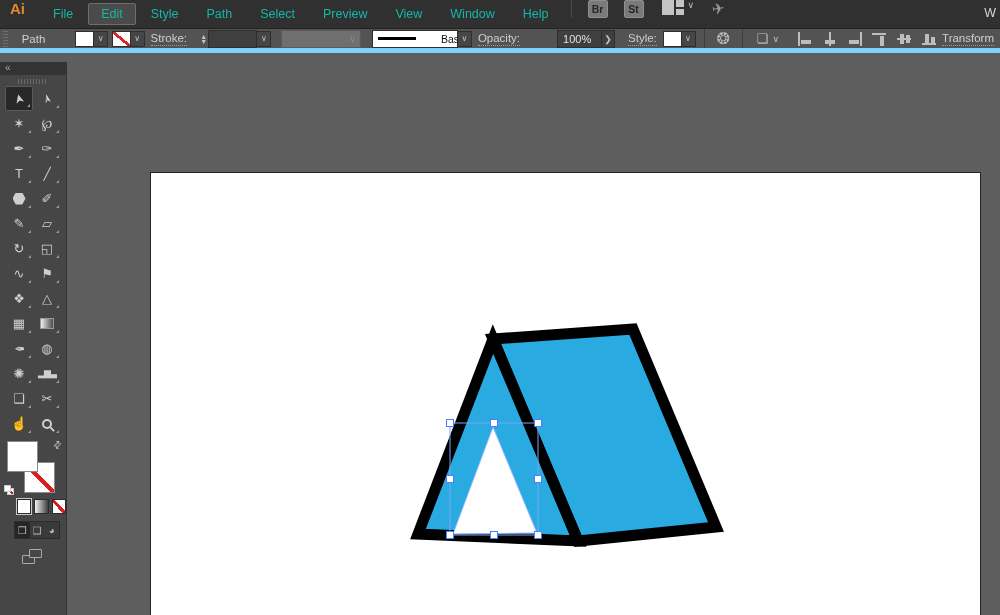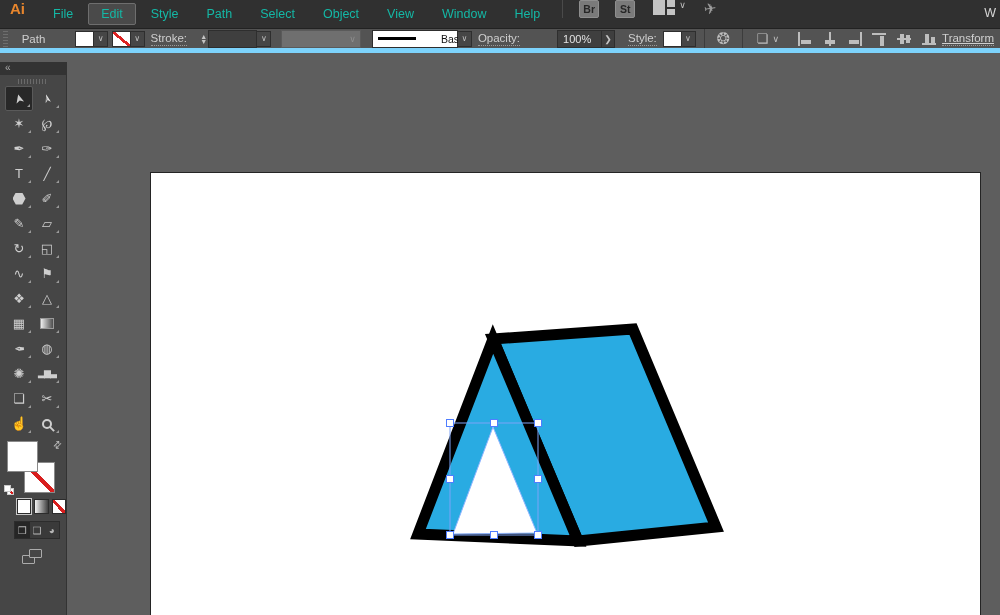--- a/index.html
+++ b/index.html
@@ -61,21 +61,21 @@
   .next-btn { width:13px; height:18px; background:#3F3F3F; border:1px solid #2E2E2E; border-left:none;
               color:#C4C4C4; font-size:9px; display:flex; align-items:center; justify-content:center; }
   .next-btn::before { content:"❯"; }
   .cb-sep { width:1px; height:22px; background:#3C3C3C; margin:0 8px; }
   .wheel-icon { color:#BDBDBD; font-size:16px; margin:0 4px; }
   .wheel-icon::before { content:"❂"; }
   .doc-icon { color:#BDBDBD; font-size:13px; margin-left:6px; }
   .doc-icon::before { content:"❏"; }
   .align-group { display:flex; align-items:center; gap:9px; margin-left:14px; }
   .align-group svg { display:block; }
-  .transform-label { margin-left:4px;text-decoration:underline; }
+  .transform-label { margin-left:4px; }
 
   
   .tabbar { position:absolute; left:67px; top:62px; right:0; height:28px; background:#454545;
             border-bottom:1px solid #333; display:flex; align-items:flex-end; z-index:18; }
   .doc-tab { height:27px; margin-left:5px; background:#515151; border:1px solid #383838;
              border-bottom:none; display:flex; align-items:center; padding:0 10px; gap:12px; }
   .doc-tab .title { color:#D8D8D8; font-size:11.5px; white-space:nowrap; }
   .doc-tab .close { color:#BDBDBD; font-size:11px; }
 
   
@@ -156,21 +156,21 @@
 <div class="app" data-name="illustrator-window">
 
   <div class="menubar" data-name="menu-bar">
     <span class="ai-logo" data-name="app-logo">Ai</span>
     <div class="menu-items" data-name="menu-items">
         <span class="menu-item" data-name="menu-file">File</span>
         <span class="menu-item active" data-name="menu-edit">Edit</span>
         <span class="menu-item" data-name="menu-object">Style</span>
         <span class="menu-item" data-name="menu-type">Path</span>
         <span class="menu-item" data-name="menu-select">Select</span>
-        <span class="menu-item" data-name="menu-effect">Object</span>
+        <span class="menu-item" data-name="menu-effect">Preview</span>
         <span class="menu-item" data-name="menu-view">View</span>
         <span class="menu-item" data-name="menu-window">Window</span>
         <span class="menu-item" data-name="menu-help">Help</span>
       </div>
     <span class="mb-sep" data-name="menubar-separator"></span>
     <span class="sq-btn" data-name="bridge-button">Br</span>
     <span class="sq-btn" data-name="stock-button">St</span>
     <span class="ws-icon" data-name="workspace-switcher-icon">
         <i></i>
         <i></i>

